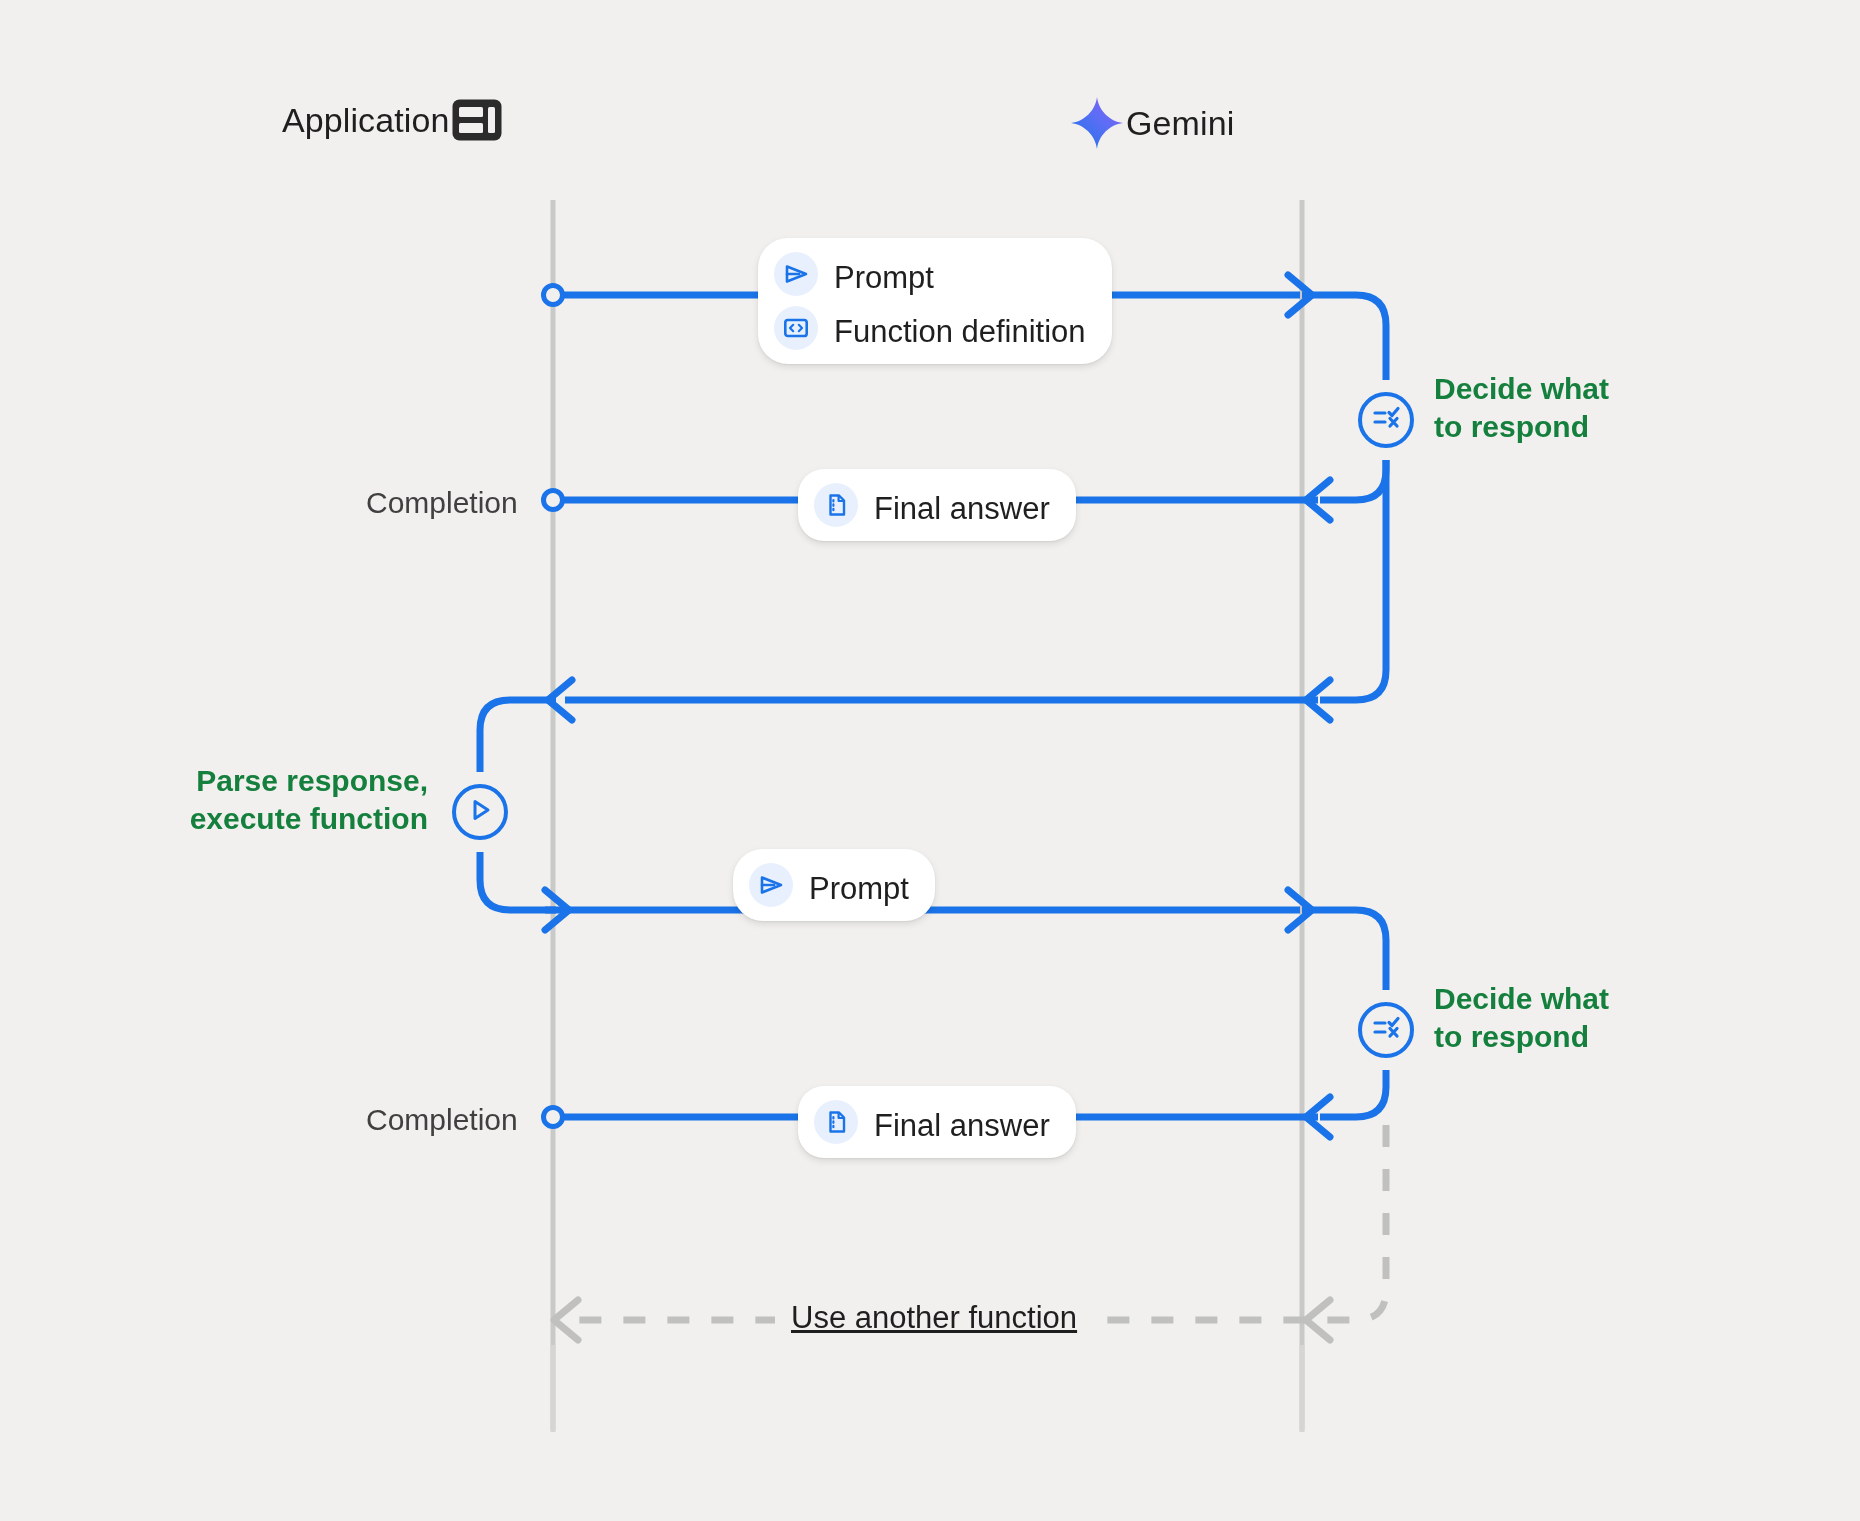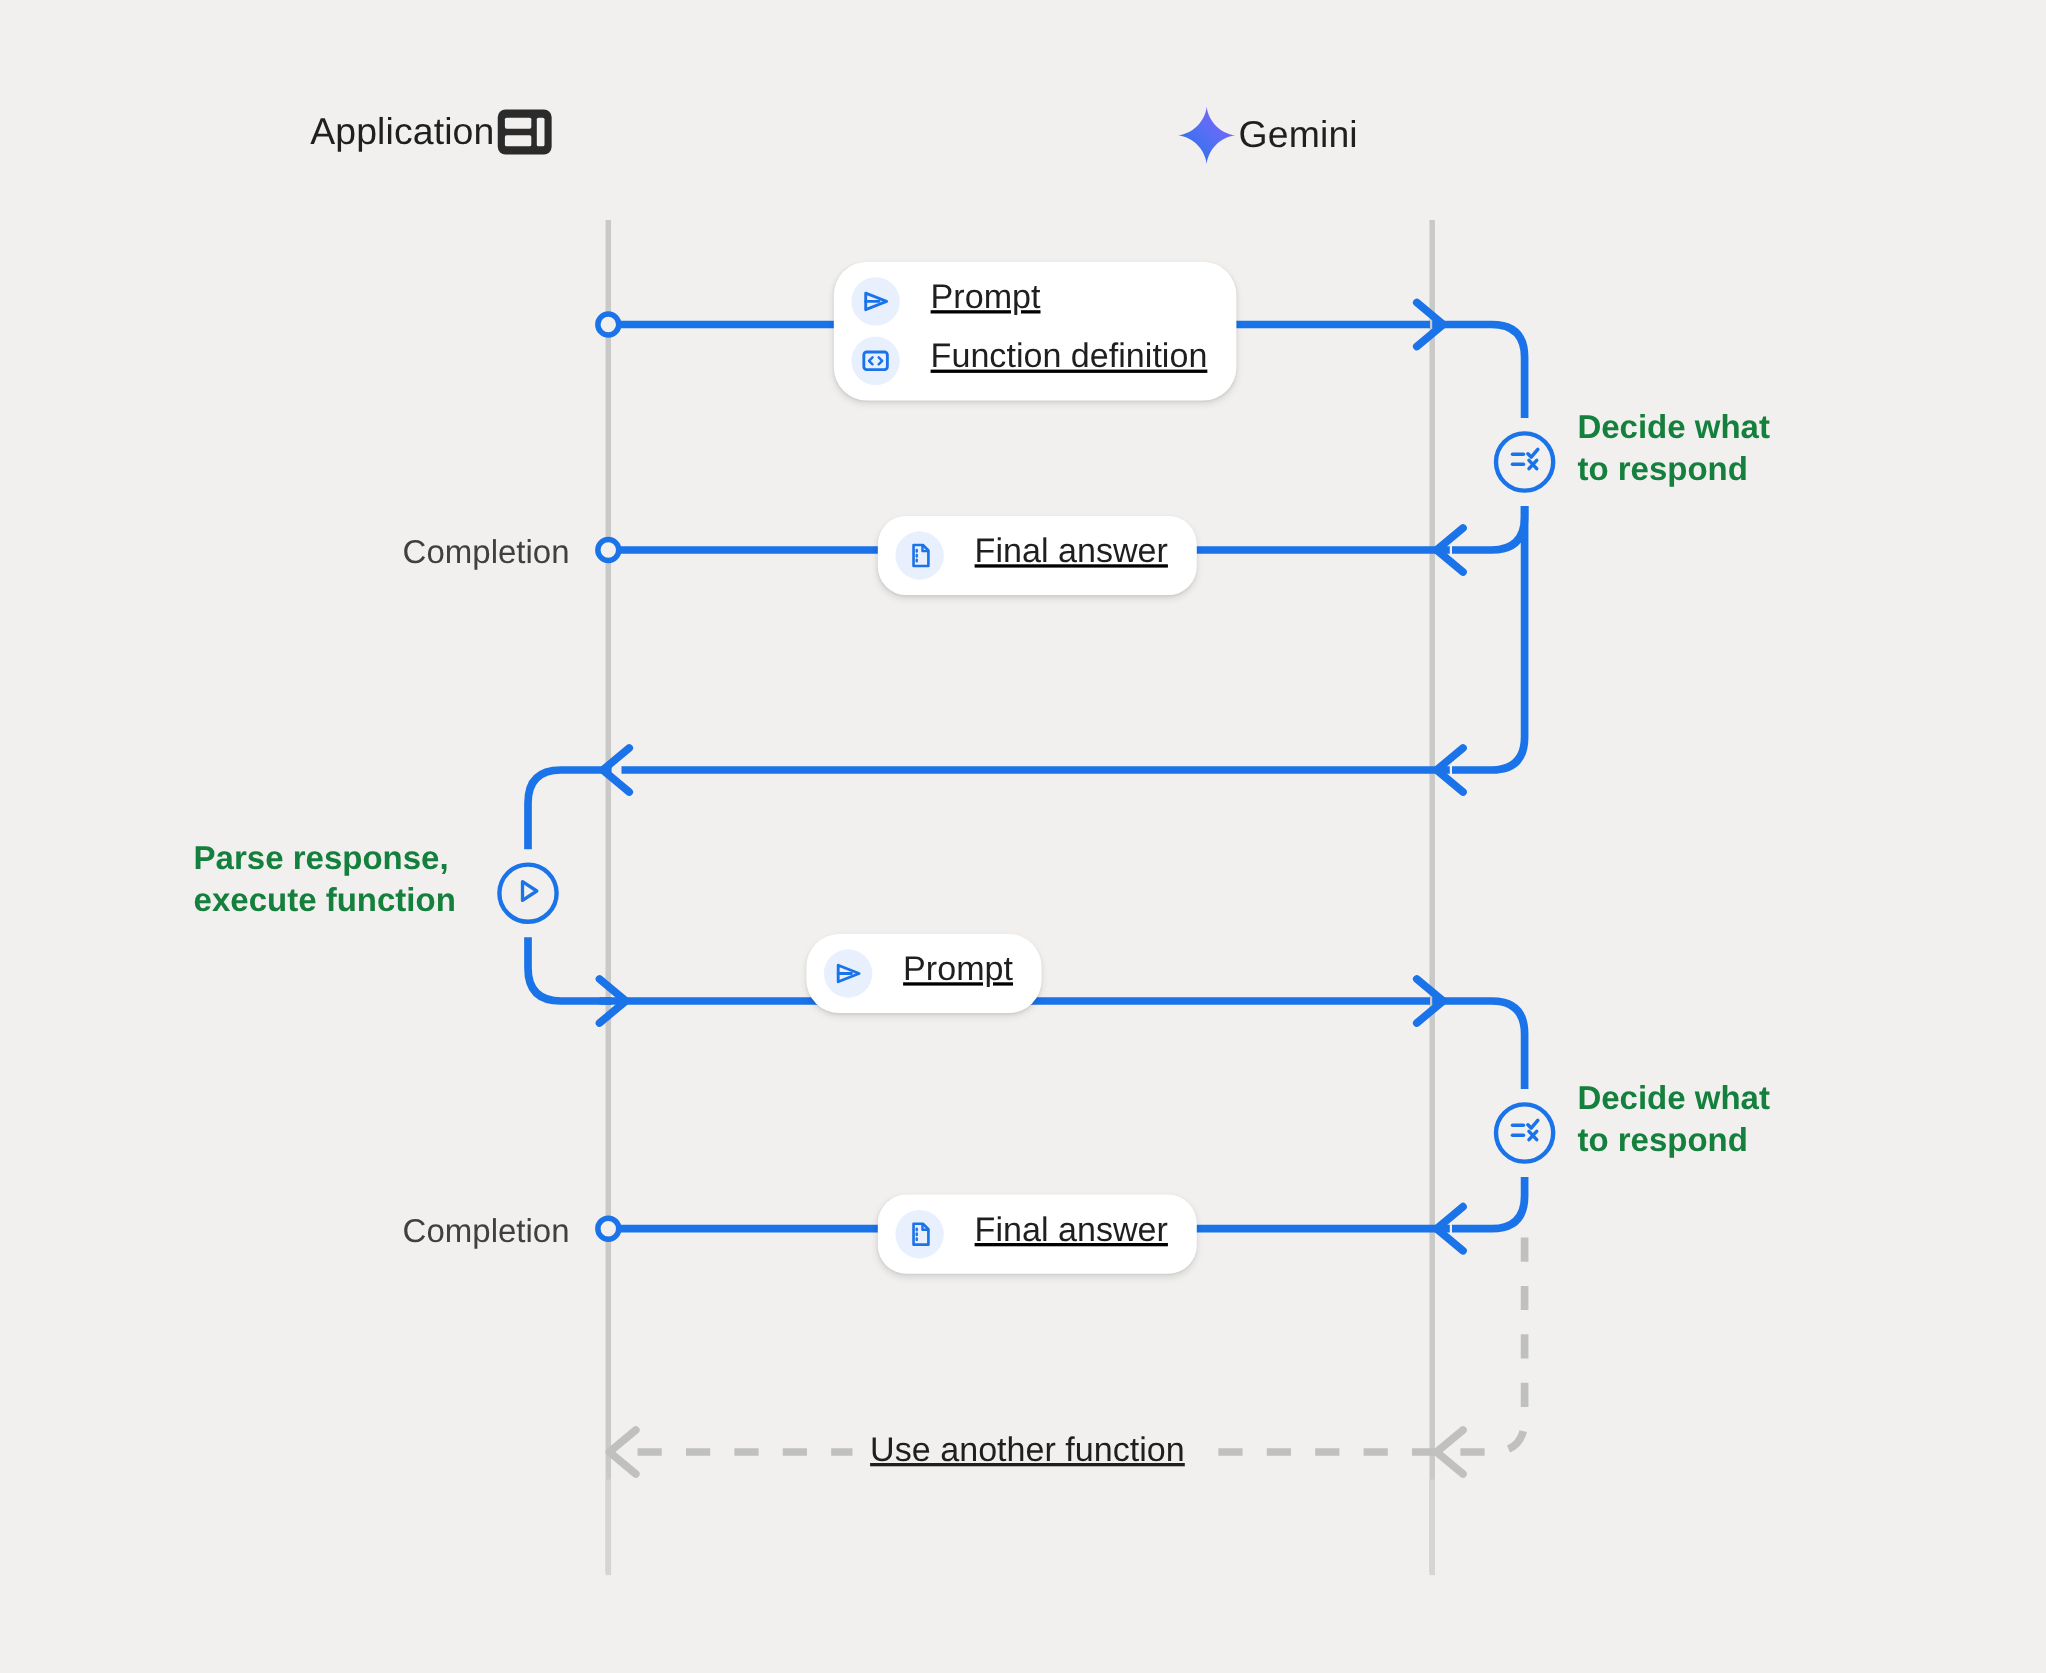--- a/index.html
+++ b/index.html
@@ -51,23 +51,22 @@
     box-shadow: 0 3px 7px rgba(0,0,0,0.10), 0 1px 2px rgba(0,0,0,0.06);
     padding: 14px 26px 14px 16px;
     display: flex;
     flex-direction: column;
     gap: 10px;
     z-index: 5;
   }
   .chip.double { border-radius: 30px; }
   .chip-row {
     display: flex;
-    align-items: flex-start;
-    gap: 28px;
-    text-decoration: underline;
+    align-items: flex-end;
+    gap: 16px;
   }
   .chip-text {
     font-size: 31px;
     color: #1f1f1f;
     white-space: pre;
     line-height: 1.15;
   }
   .chip-icon {
     width: 44px; height: 44px;
     border-radius: 50%;
@@ -92,21 +91,21 @@
   }
   .node-caption {
     position: absolute;
     color: #15803d;
     font-size: 30px;
     line-height: 1.28;
     font-weight: 700;
     z-index: 6;
     white-space: pre-line;
   }
-  .node-caption.right-align { text-align: left; }
+  .node-caption.right-align { text-align: right; }
 
   
   .endpoint-dot {
     position: absolute;
     width: 24px; height: 24px;
     border-radius: 50%;
     border: 5px solid #1a73e8;
     background: #f1f0ee;
     z-index: 6;
   }

